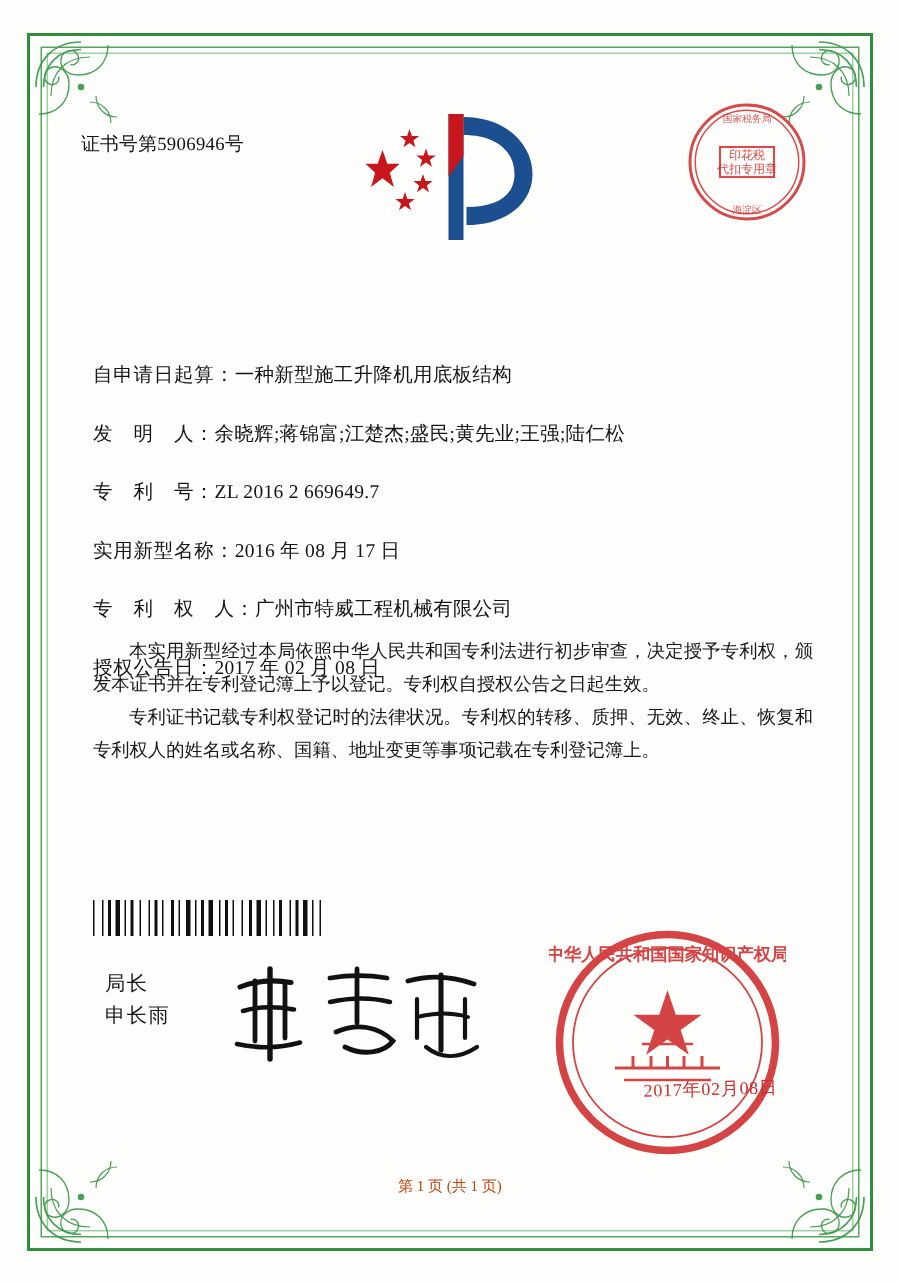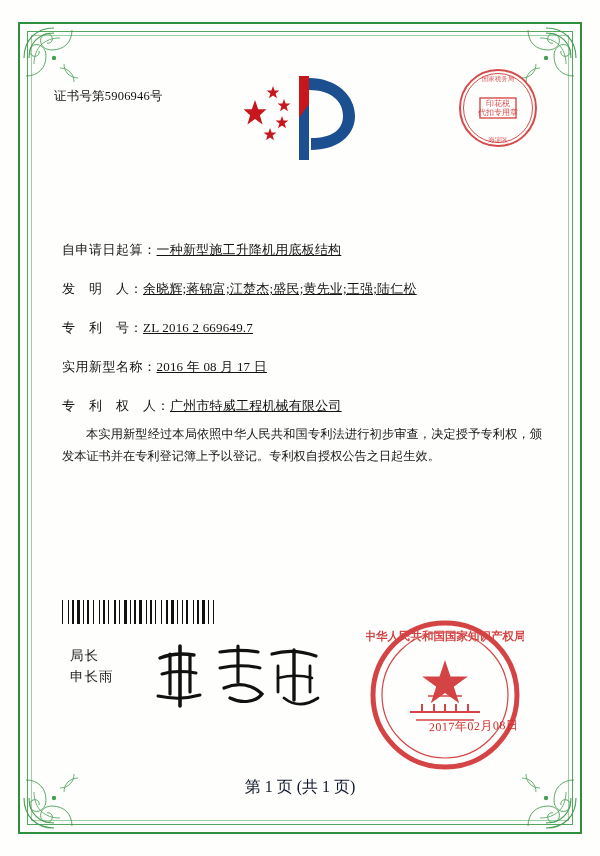--- a/index.html
+++ b/index.html
@@ -124,21 +124,21 @@
     top: 182px;
   }
   .field {
     font-size: 13px;
     line-height: 1.5;
     margin-bottom: 19.5px;
     color: #141414;
     white-space: nowrap;
   }
   .field .lbl { letter-spacing: .5px; }
-  .field .val { letter-spacing: .2px; text-decoration: underline; }
+  .field .val { letter-spacing: .2px; }
 
   .body-text {
     position: absolute;
     left: 14px;
     right: 10px;
     top: 366px;
     font-size: 12.2px;
     line-height: 1.78;
     text-align: justify;
     color: #161616;
@@ -202,22 +202,22 @@
     letter-spacing: .5px;
     transform: rotate(-1.5deg);
     font-family: "Liberation Serif", serif;
   }
 
   .page-foot {
     position: absolute;
     left: 0; right: 0;
     bottom: 6px;
     text-align: center;
-    font-size: 16px;
-    color: #0f172a;
+    font-size: 10px;
+    color: #c2410c;
   }
 </style>
 </head>
 <body>
 
 <div class="page">
 
   <div class="frame-outer"></div>
   <div class="frame-inner"></div>
   <div class="frame-hair"></div>
@@ -318,24 +318,28 @@
       </div>
       <div class="field">
         <span class="lbl">专　利　号：</span><span class="val">ZL 2016 2 669649.7</span>
       </div>
       <div class="field">
         <span class="lbl">实用新型名称：</span><span class="val">2016 年 08 月 17 日</span>
       </div>
       <div class="field">
         <span class="lbl">专　利　权　人：</span><span class="val">广州市特威工程机械有限公司</span>
       </div>
+      <div class="field">
+        <span class="lbl">授权公告日：</span><span class="val">2017 年 02 月 08 日</span>
+      </div>
     </div>
 
     <div class="body-text">
       <p>本实用新型经过本局依照中华人民共和国专利法进行初步审查，决定授予专利权，颁发本证书并在专利登记簿上予以登记。专利权自授权公告之日起生效。</p>
+      <p>专利证书记载专利权登记时的法律状况。专利权的转移、质押、无效、终止、恢复和专利权人的姓名或名称、国籍、地址变更等事项记载在专利登记簿上。</p>
     </div>
 
     <div class="barcode" id="barcode">
         <i style="width:1px"></i>
         <i style="width:3px;background:transparent"></i>
         <i style="width:1px"></i>
         <i style="width:1px;background:transparent"></i>
         <i style="width:2px"></i>
         <i style="width:1px;background:transparent"></i>
         <i style="width:3px"></i>

